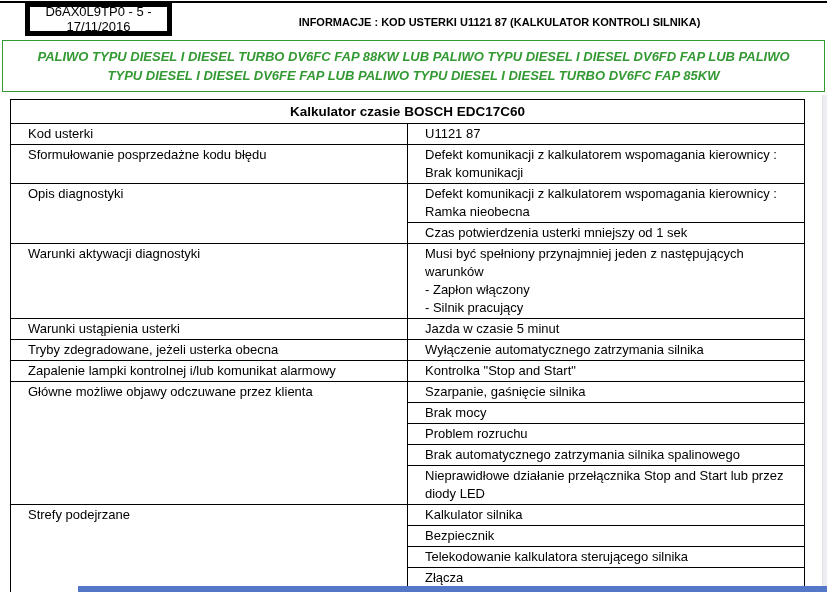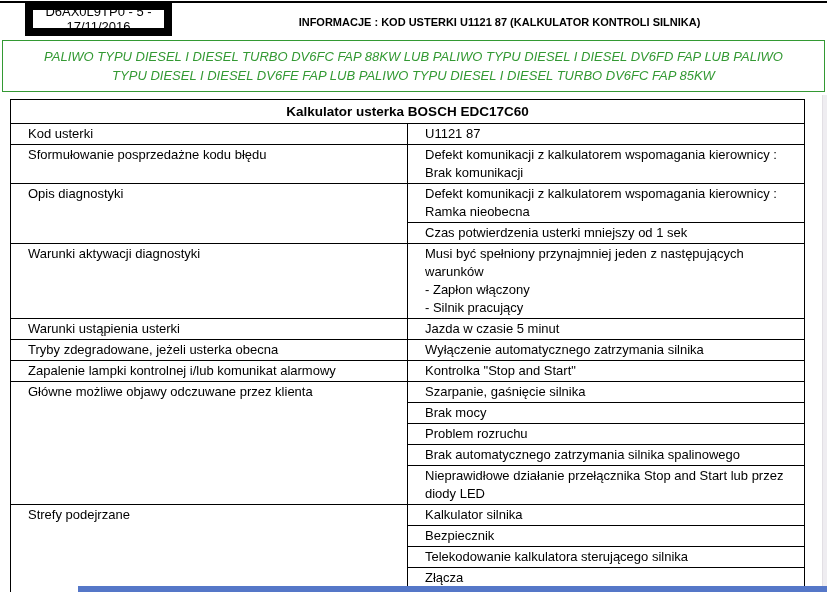--- a/index.html
+++ b/index.html
@@ -4,21 +4,21 @@
 <style>
   * { margin: 0; padding: 0; box-sizing: border-box; }
   html, body { background: #fff; }
   body { font-family: "Liberation Sans", sans-serif; color: #000; }
   .page { position: relative; width: 827px; height: 592px; background: #fff; overflow: hidden; }
 
   .topline { position: absolute; top: 1px; left: 0; width: 100%; height: 2px; background: #000; }
 
   .ref-box {
     position: absolute; left: 25px; top: 2px; width: 147px; height: 34px;
-    border: 8px solid #000000; background: #fff;
+    border: 5px solid #000000; background: #fff;
     display: flex; flex-direction: column; align-items: center; justify-content: center;
     font-size: 13px; line-height: 15px; text-align: center;
   }
 
   .title-wrap {
     position: absolute; left: 172px; top: 2px; right: 0; height: 40px;
     display: flex; align-items: center; justify-content: center;
   }
   .title-wrap h1 { font-size: 11px; font-weight: bold; white-space: nowrap; }
 
@@ -63,28 +63,28 @@
 
   <div class="ref-box">
     <div>D6AX0L9TP0 - 5 -</div>
     <div>17/11/2016</div>
   </div>
 
   <div class="title-wrap">
     <h1>INFORMACJE : KOD USTERKI U1121 87 (KALKULATOR KONTROLI SILNIKA)</h1>
   </div>
 
-  <div class="applicability" style="color: rgb(51, 153, 51); border-color: rgb(51, 153, 51);">
+  <div class="applicability" style="color: rgb(51, 153, 51); border-color: rgb(51, 153, 51); font-weight: bold;">
     <span>PALIWO TYPU DIESEL I DIESEL TURBO DV6FC FAP 88KW LUB PALIWO TYPU DIESEL I DIESEL DV6FD FAP LUB PALIWO TYPU DIESEL I DIESEL DV6FE FAP LUB PALIWO TYPU DIESEL I DIESEL TURBO DV6FC FAP 85KW</span>
   </div>
 
   <table class="fault-table">
     <thead>
       <tr>
-        <th colspan="2">Kalkulator usterka BOSCH EDC17C60</th>
+        <th colspan="2">Kalkulator czasie BOSCH EDC17C60</th>
       </tr>
     </thead>
     <tbody id="table-body">
         <tr>
           <td class="label-cell" rowspan="1">Kod usterki</td>
           <td class="value-cell">U1121 87</td>
         </tr>
         <tr>
           <td class="label-cell" rowspan="1">Sformułowanie posprzedażne kodu błędu</td>
           <td class="value-cell">Defekt komunikacji z kalkulatorem wspomagania kierownicy : Brak komunikacji</td>

